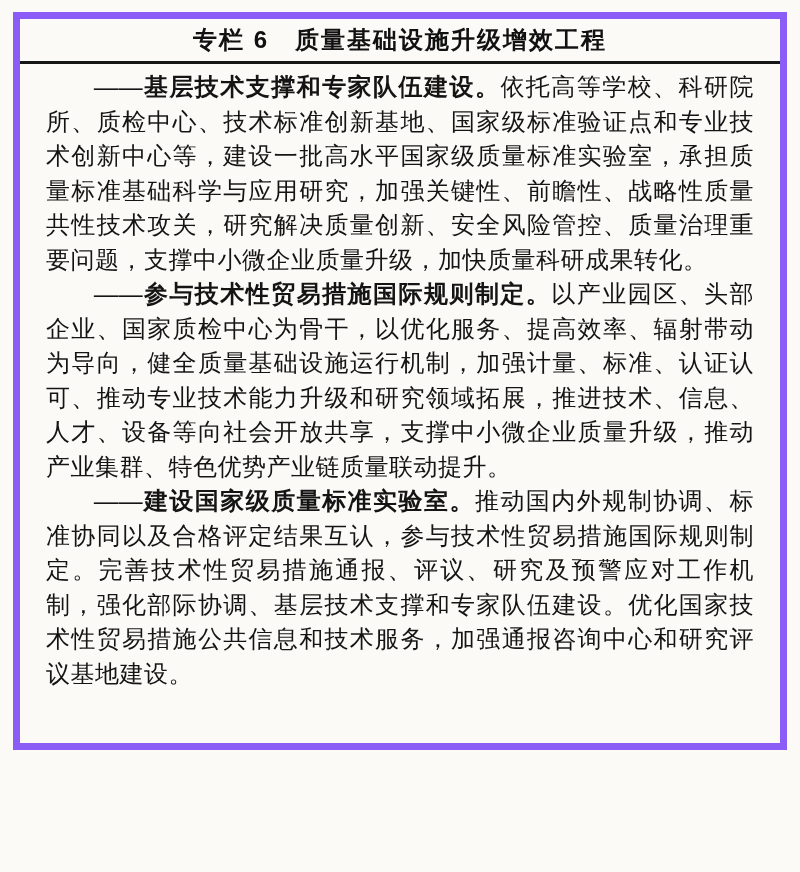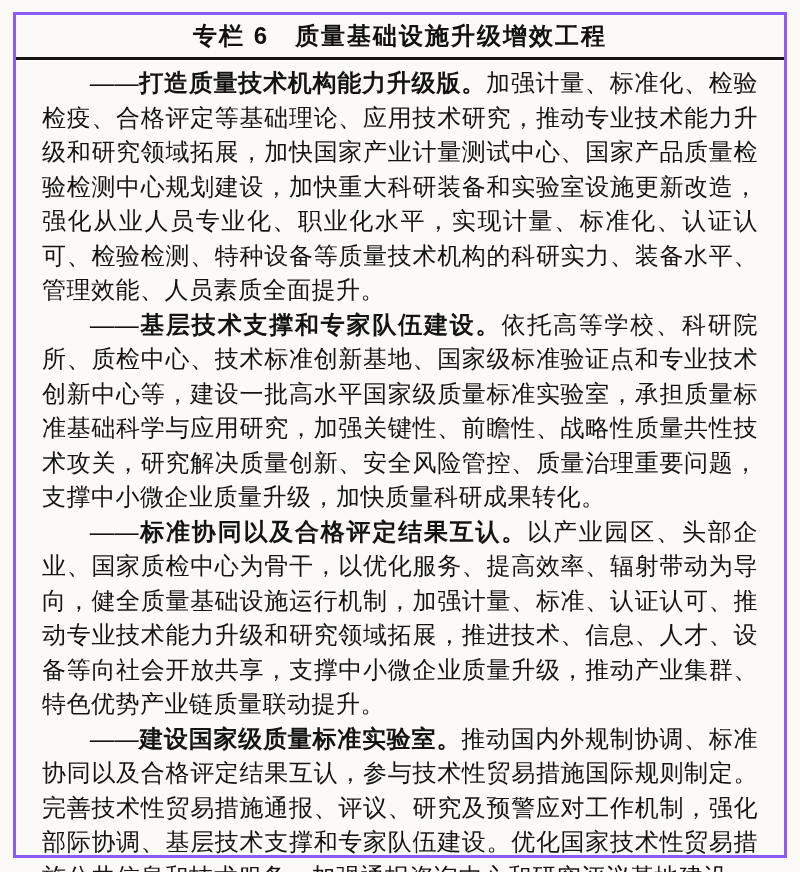--- a/index.html
+++ b/index.html
@@ -12,23 +12,23 @@
     background: #fbfaf7;
     position: relative;
     overflow: hidden;
     font-family: "Liberation Serif", serif;
   }
   .panel {
     position: absolute;
     left: 13px;
     top: 12px;
     width: 774px;
-    height: 846px;
+    height: 738px;
     box-sizing: border-box;
-    border: 3px solid #8b5cf6;
+    border: 7px solid #8b5cf6;
     background: #fbfaf7;
   }
   .panel-title-bar {
     box-sizing: border-box;
     height: 45px;
     border-bottom: 3px solid #161616;
     display: flex;
     align-items: center;
     justify-content: center;
   }
@@ -60,18 +60,17 @@
   }
 </style>
 </head>
 <body>
 
 <div class="panel">
   <div class="panel-title-bar">
     <span class="panel-title">专栏 6　质量基础设施升级增效工程</span>
   </div>
   <div class="panel-body">
-    <p><span class="para-lead">——打造质量技术机构能力升级版。</span><span>加强计量、标准化、检验检疫、合格评定等基础理论、应用技术研究，推动专业技术能力升级和研究领域拓展，加快国家产业计量测试中心、国家产品质量检验检测中心规划建设，加快重大科研装备和实验室设施更新改造，强化从业人员专业化、职业化水平，实现计量、标准化、认证认可、检验检测、特种设备等质量技术机构的科研实力、装备水平、管理效能、人员素质全面提升。</span></p>
     <p><span class="para-lead">——基层技术支撑和专家队伍建设。</span><span>依托高等学校、科研院所、质检中心、技术标准创新基地、国家级标准验证点和专业技术创新中心等，建设一批高水平国家级质量标准实验室，承担质量标准基础科学与应用研究，加强关键性、前瞻性、战略性质量共性技术攻关，研究解决质量创新、安全风险管控、质量治理重要问题，支撑中小微企业质量升级，加快质量科研成果转化。</span></p>
-    <p><span class="para-lead">——标准协同以及合格评定结果互认。</span><span>以产业园区、头部企业、国家质检中心为骨干，以优化服务、提高效率、辐射带动为导向，健全质量基础设施运行机制，加强计量、标准、认证认可、推动专业技术能力升级和研究领域拓展，推进技术、信息、人才、设备等向社会开放共享，支撑中小微企业质量升级，推动产业集群、特色优势产业链质量联动提升。</span></p>
+    <p><span class="para-lead">——参与技术性贸易措施国际规则制定。</span><span>以产业园区、头部企业、国家质检中心为骨干，以优化服务、提高效率、辐射带动为导向，健全质量基础设施运行机制，加强计量、标准、认证认可、推动专业技术能力升级和研究领域拓展，推进技术、信息、人才、设备等向社会开放共享，支撑中小微企业质量升级，推动产业集群、特色优势产业链质量联动提升。</span></p>
     <p><span class="para-lead">——建设国家级质量标准实验室。</span><span>推动国内外规制协调、标准协同以及合格评定结果互认，参与技术性贸易措施国际规则制定。完善技术性贸易措施通报、评议、研究及预警应对工作机制，强化部际协调、基层技术支撑和专家队伍建设。优化国家技术性贸易措施公共信息和技术服务，加强通报咨询中心和研究评议基地建设。</span></p>
   </div>
 </div>
 
 </body></html>

